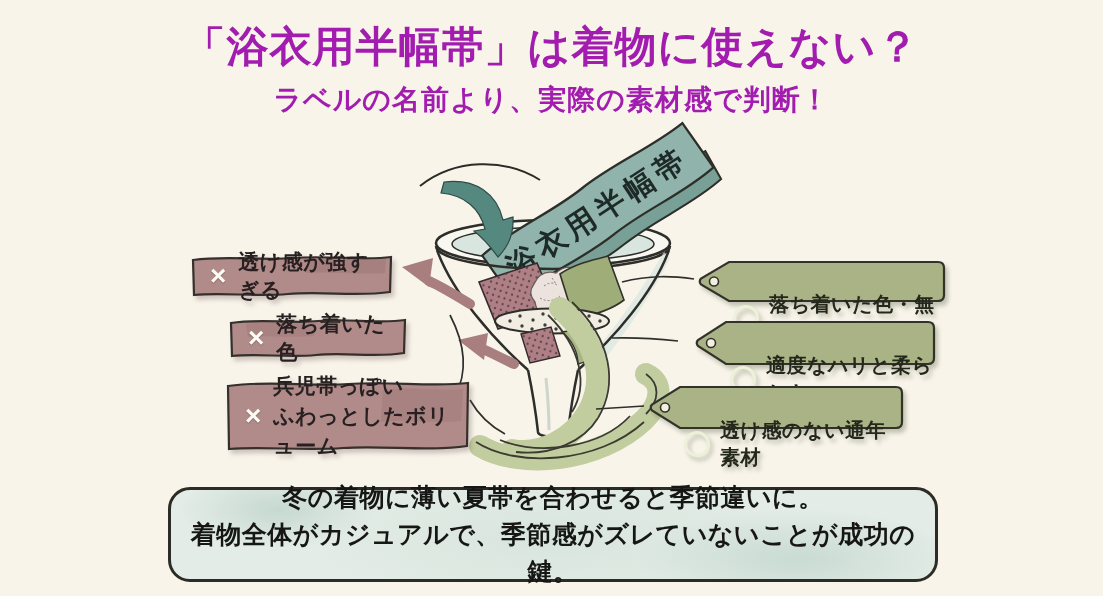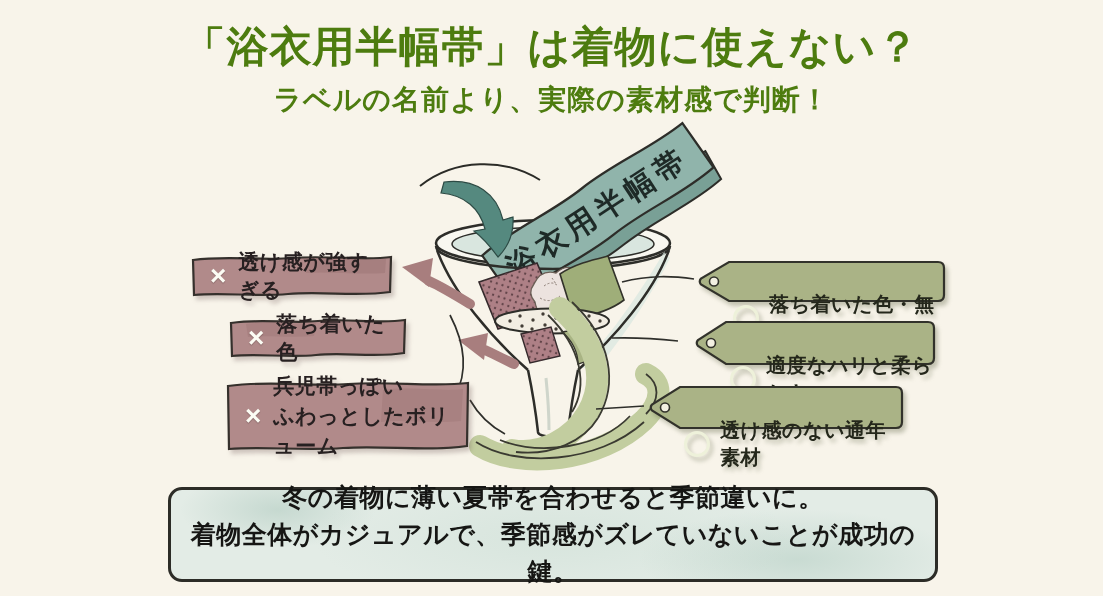--- a/index.html
+++ b/index.html
@@ -1,21 +1,21 @@
 <!DOCTYPE html>
 <html><head>
 <meta charset="utf-8">
 <style>
   html,body{margin:0;padding:0;}
   body{font-family:"Liberation Sans","DejaVu Sans",sans-serif;}
   #page{position:relative;width:1103px;height:596px;background:#f8f4ea;overflow:hidden;}
 
   
   .title-wrap{position:absolute;top:20px;left:0;width:100%;text-align:center;z-index:3;}
-  .title-line{font-family:Liberation Serif, serif;font-weight:700;color:#4d7c0f;letter-spacing:1px;}
+  .title-line{font-family:Liberation Serif, serif;font-weight:700;color:#a21caf;letter-spacing:1px;}
   .title-line.l1{font-size:42px;line-height:54px;}
   .title-line.l2{font-size:28px;line-height:52px;}
 
   
   #illus{position:absolute;left:0;top:0;z-index:1;}
 
   
   .ribbon-label{position:absolute;z-index:2;filter:drop-shadow(3px 4px 2px rgba(110,85,85,.30));}
   .ribbon-label svg{position:absolute;inset:0;}
   .label-content{position:relative;height:100%;display:flex;align-items:center;gap:12px;padding:0 12px 0 22px;}
@@ -27,21 +27,21 @@
 
   
   .tag-label{position:absolute;z-index:2;filter:drop-shadow(3px 4px 2px rgba(95,100,70,.35));}
   .tag-label svg{position:absolute;inset:0;}
   .tag-content{position:relative;height:100%;display:flex;align-items:center;gap:10px;padding-left:38px;margin-top:36px;}
   .ring-icon{width:20px;height:20px;border:3.5px solid #eef1da;border-radius:50%;flex:0 0 auto;}
   .accept-text{color:#24271b;font-size:20px;font-weight:700;letter-spacing:.5px;}
 
   
   .footer-box{position:absolute;left:168px;top:487px;width:770px;height:95px;z-index:2;
-    border:3px solid #2c2c27;border-radius:14px;box-sizing:border-box;
+    border:3px solid #2c2c27;border-radius:22px;box-sizing:border-box;
     background:
       radial-gradient(140px 55px at 14% 22%, rgba(150,185,172,.38), transparent 70%),
       radial-gradient(220px 70px at 82% 78%, rgba(140,180,165,.30), transparent 72%),
       radial-gradient(320px 90px at 50% 55%, rgba(185,210,198,.28), transparent 75%),
       #e3ece6;
     display:flex;flex-direction:column;justify-content:center;align-items:center;}
   .footer-line{color:#161614;font-size:25px;font-weight:700;line-height:37px;letter-spacing:.5px;text-align:center;}
 </style>
 </head>
 <body>

